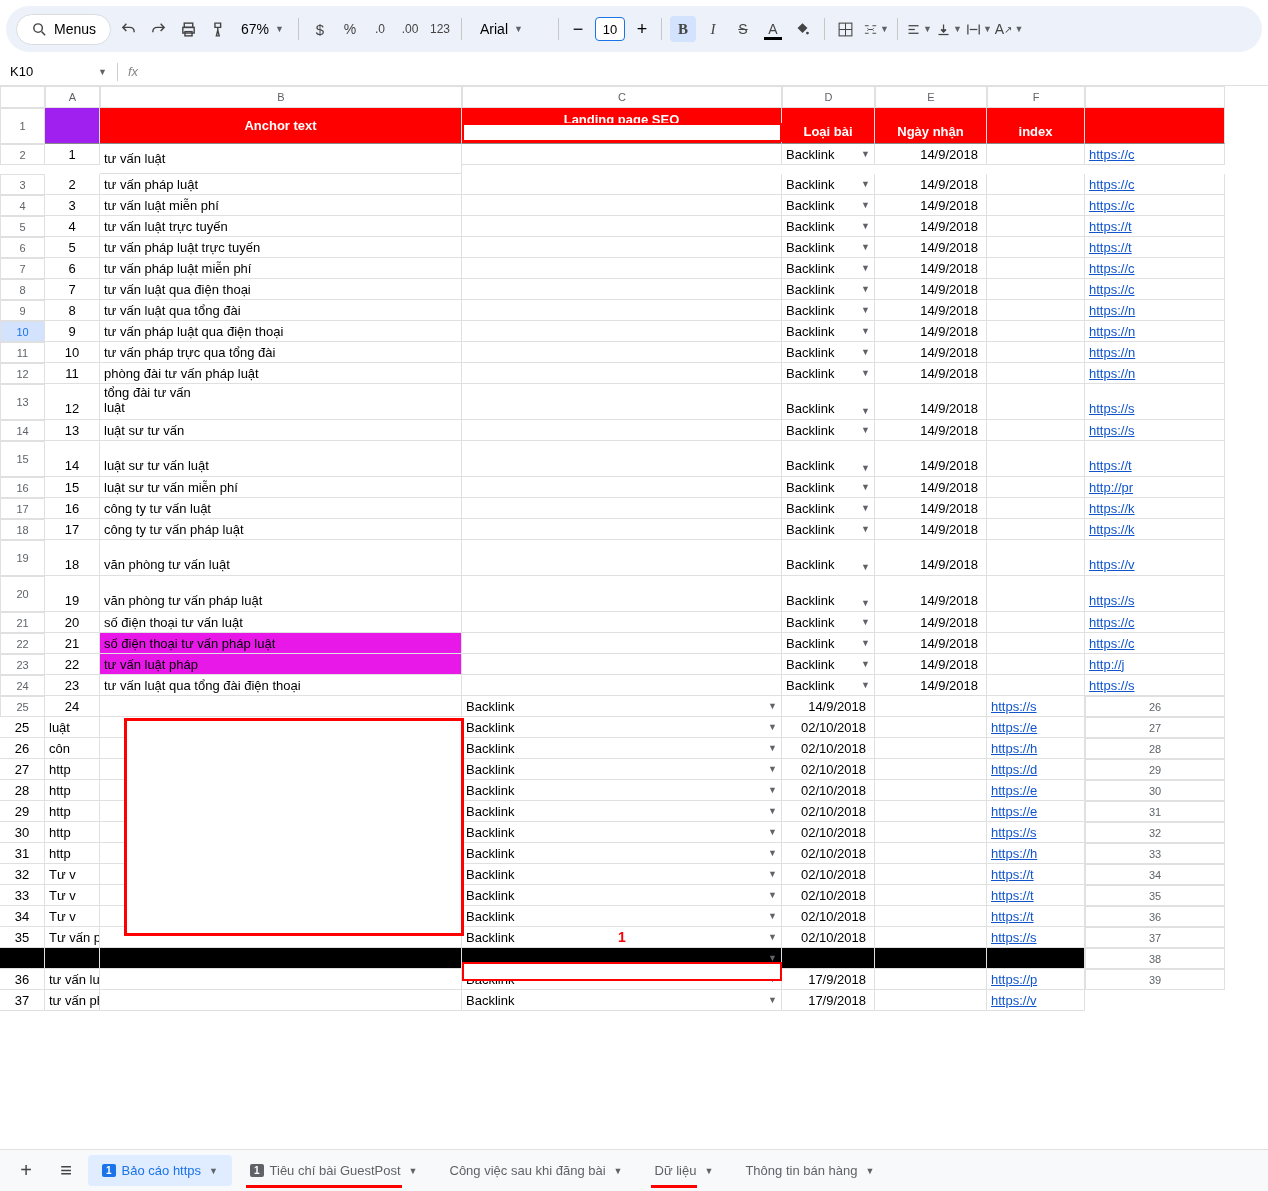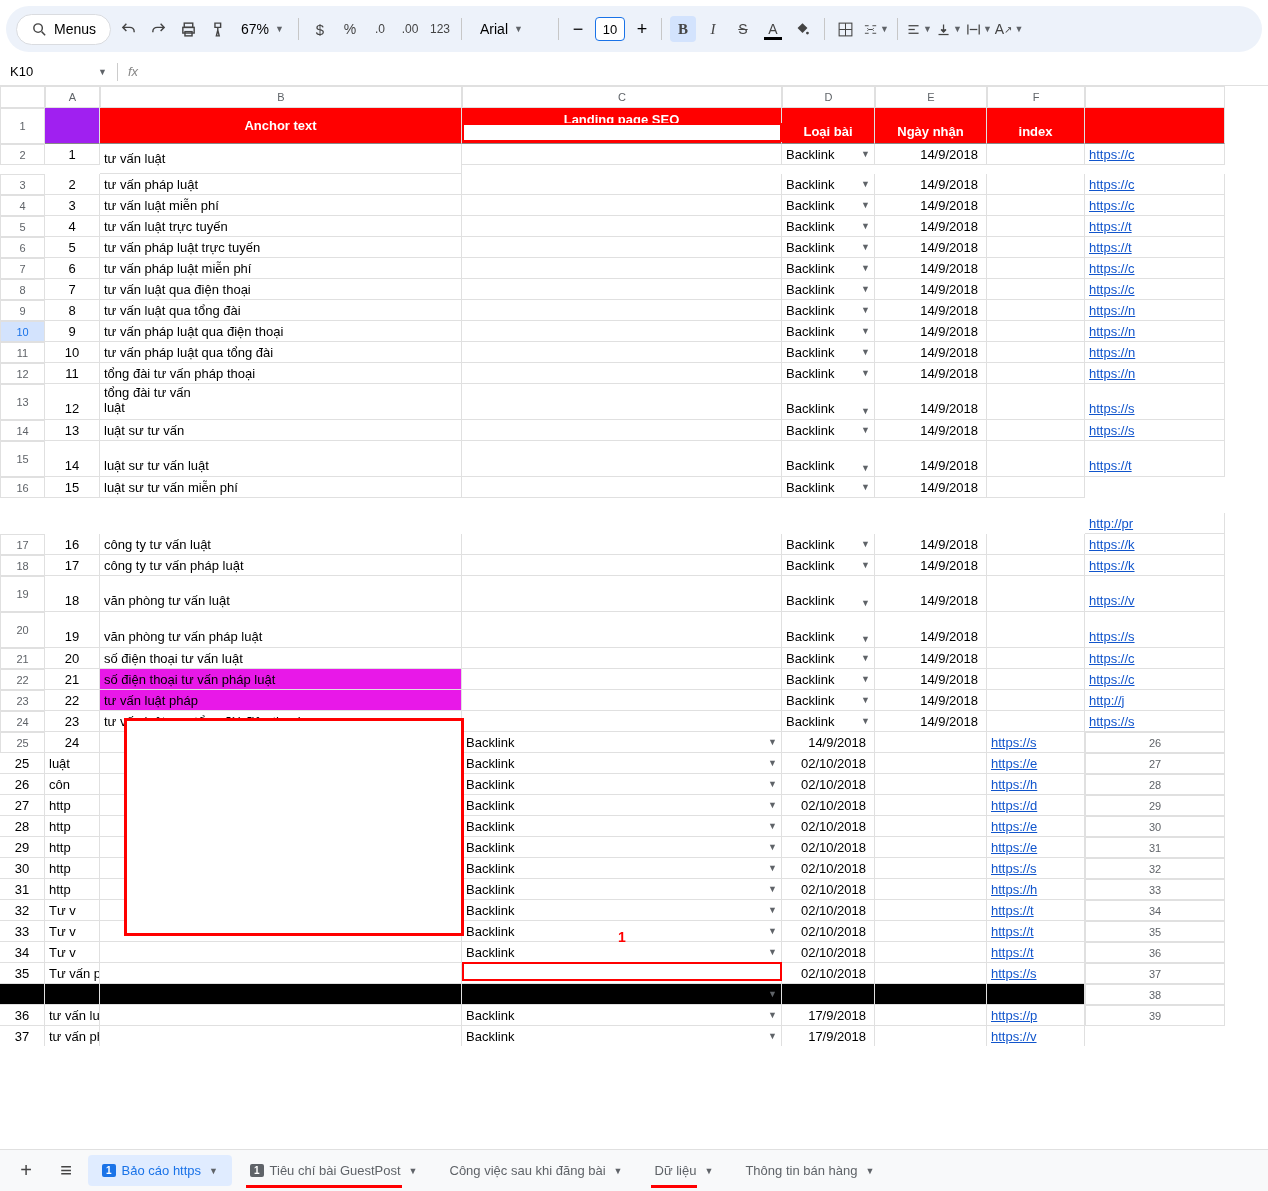--- a/index.html
+++ b/index.html
@@ -260,29 +260,29 @@
       <div class="rowhdr sel" style="height:21px">10</div>
       <div class="cell num-cell " style="height:21px;">9</div>
       <div class="cell " style="height:21px;">tư vấn pháp luật qua điện thoại</div>
       <div class="cell " style="height:21px"></div>
       <div class="cell dd-cell " style="height:21px;">Backlink<span class="dd-arrow">▼</span></div>
       <div class="cell date-cell " style="height:21px;">14/9/2018</div>
       <div class="cell " style="height:21px"></div>
       <div class="cell link-cell " style="height:21px;">https://n</div>
       <div class="rowhdr" style="height:21px">11</div>
       <div class="cell num-cell " style="height:21px;">10</div>
-      <div class="cell " style="height:21px;">tư vấn pháp luật qua tổng đài</div>
+      <div class="cell " style="height:21px;">tư vấn pháp trực qua tổng đài</div>
       <div class="cell " style="height:21px"></div>
       <div class="cell dd-cell " style="height:21px;">Backlink<span class="dd-arrow">▼</span></div>
       <div class="cell date-cell " style="height:21px;">14/9/2018</div>
       <div class="cell " style="height:21px"></div>
       <div class="cell link-cell " style="height:21px;">https://n</div>
       <div class="rowhdr" style="height:21px">12</div>
       <div class="cell num-cell " style="height:21px;">11</div>
-      <div class="cell " style="height:21px;">tổng đài tư vấn pháp thoại</div>
+      <div class="cell " style="height:21px;">phòng đài tư vấn pháp luật</div>
       <div class="cell " style="height:21px"></div>
       <div class="cell dd-cell " style="height:21px;">Backlink<span class="dd-arrow">▼</span></div>
       <div class="cell date-cell " style="height:21px;">14/9/2018</div>
       <div class="cell " style="height:21px"></div>
       <div class="cell link-cell " style="height:21px;">https://n</div>
       <div class="rowhdr" style="height:36px">13</div>
       <div class="cell num-cell " style="height:36px;align-items:flex-end;padding-bottom:3px;">12</div>
       <div class="cell " style="height:36px;align-items:flex-end;padding-bottom:3px;white-space:normal;line-height:1.2;">tổng đài tư vấn<br>luật</div>
       <div class="cell " style="height:36px"></div>
       <div class="cell dd-cell " style="height:36px;align-items:flex-end;padding-bottom:3px;">Backlink<span class="dd-arrow">▼</span></div>
@@ -305,21 +305,21 @@
       <div class="cell date-cell " style="height:36px;align-items:flex-end;padding-bottom:3px;">14/9/2018</div>
       <div class="cell " style="height:36px"></div>
       <div class="cell link-cell " style="height:36px;align-items:flex-end;padding-bottom:3px;">https://t</div>
       <div class="rowhdr" style="height:21px">16</div>
       <div class="cell num-cell " style="height:21px;">15</div>
       <div class="cell " style="height:21px;">luật sư tư vấn miễn phí</div>
       <div class="cell " style="height:21px"></div>
       <div class="cell dd-cell " style="height:21px;">Backlink<span class="dd-arrow">▼</span></div>
       <div class="cell date-cell " style="height:21px;">14/9/2018</div>
       <div class="cell " style="height:21px"></div>
-      <div class="cell link-cell " style="height:21px;margin-top:36px;">http://pr</div>
+      <div class="cell link-cell " style="height:21px;">http://pr</div>
       <div class="rowhdr" style="height:21px">17</div>
       <div class="cell num-cell " style="height:21px;">16</div>
       <div class="cell " style="height:21px;">công ty tư vấn luật</div>
       <div class="cell " style="height:21px"></div>
       <div class="cell dd-cell " style="height:21px;">Backlink<span class="dd-arrow">▼</span></div>
       <div class="cell date-cell " style="height:21px;">14/9/2018</div>
       <div class="cell " style="height:21px"></div>
       <div class="cell link-cell " style="height:21px;">https://k</div>
       <div class="rowhdr" style="height:21px">18</div>
       <div class="cell num-cell " style="height:21px;">17</div>

